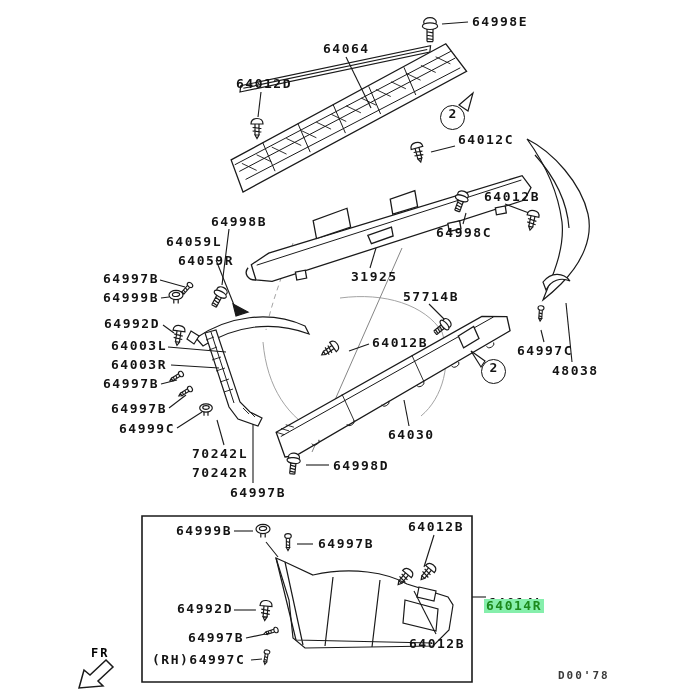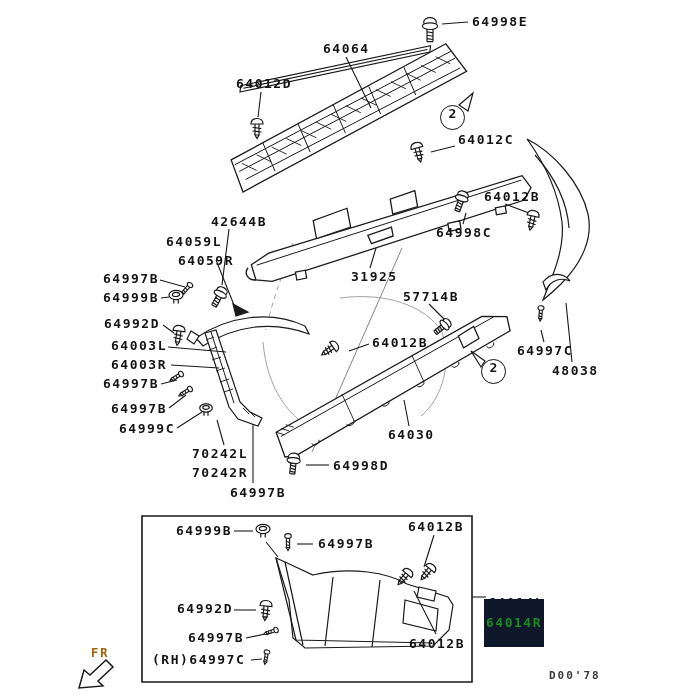--- a/index.html
+++ b/index.html
@@ -1,26 +1,26 @@
 <!DOCTYPE html>
 <html><head>
 <meta charset="utf-8">
 <style>
   html,body{margin:0;padding:0;background:#ffffff;}
   #stage{position:relative;width:700px;height:700px;background:#ffffff;overflow:hidden;
          font-family:"DejaVu Sans Mono","Liberation Mono",monospace;}
   #art{position:absolute;left:0;top:0;}
   .lbl{position:absolute;font:600 13px "DejaVu Sans Mono","Liberation Mono",monospace;
        letter-spacing:1.5px;color:#141414;white-space:nowrap;line-height:14px;}
-  .lbl.hl{background:#0f172a;color:#1c8a1c;padding:17px 2px;}
+  .lbl.hl{background:#86efac;color:#1c8a1c;padding:0 2px;}
   .circ{position:absolute;width:25px;height:25px;border:1.6px solid #141414;border-radius:50%;
         text-align:center;line-height:25px;font:700 13px "DejaVu Sans Mono",monospace;color:#141414;
         background:#fff;box-sizing:border-box;}
-  .fr{position:absolute;font:700 12px "DejaVu Sans Mono",monospace;letter-spacing:2px;color:#a16207;}
-  .code{position:absolute;font:600 11px "DejaVu Sans Mono",monospace;letter-spacing:2px;color:#3a3a3a;}
+  .fr{position:absolute;font:700 12px "DejaVu Sans Mono",monospace;letter-spacing:2px;color:#000000;}
+  .code{position:absolute;font:600 11px "DejaVu Sans Mono",monospace;letter-spacing:2px;color:#3a3a3a;margin-left:9px;}
   svg path, svg line, svg ellipse, svg rect, svg circle{vector-effect:non-scaling-stroke;}
 </style>
 </head>
 <body>
 
 <div id="stage">
 
 <svg id="art" width="700" height="700" viewBox="0 0 700 700">
   <defs>
     <g id="ic-bolt" fill="#fff" stroke="#1a1a1a" stroke-width="1.2">
@@ -191,21 +191,21 @@
     <path d="M79,688 L84,670 L90,675 L106,660 L113,667 L98,681 L103,686 Z"></path>
   </g>
 </svg>
 
 <div class="lbl" style="left:472px;top:15px">64998E</div>
 <div class="lbl" style="left:323px;top:42px">64064</div>
 <div class="lbl" style="left:236px;top:77px">64012D</div>
 <div class="lbl" style="left:458px;top:133px">64012C</div>
 <div class="lbl" style="left:484px;top:190px">64012B</div>
 <div class="lbl" style="left:436px;top:226px">64998C</div>
-<div class="lbl" style="left:211px;top:215px">42644B</div>
+<div class="lbl" style="left:211px;top:215px">64998B</div>
 <div class="lbl" style="left:166px;top:235px">64059L</div>
 <div class="lbl" style="left:178px;top:254px">64059R</div>
 <div class="lbl" style="left:351px;top:270px">31925</div>
 <div class="lbl" style="left:103px;top:272px">64997B</div>
 <div class="lbl" style="left:103px;top:291px">64999B</div>
 <div class="lbl" style="left:403px;top:290px">57714B</div>
 <div class="lbl" style="left:104px;top:317px">64992D</div>
 <div class="lbl" style="left:111px;top:339px">64003L</div>
 <div class="lbl" style="left:111px;top:358px">64003R</div>
 <div class="lbl" style="left:372px;top:336px">64012B</div>

